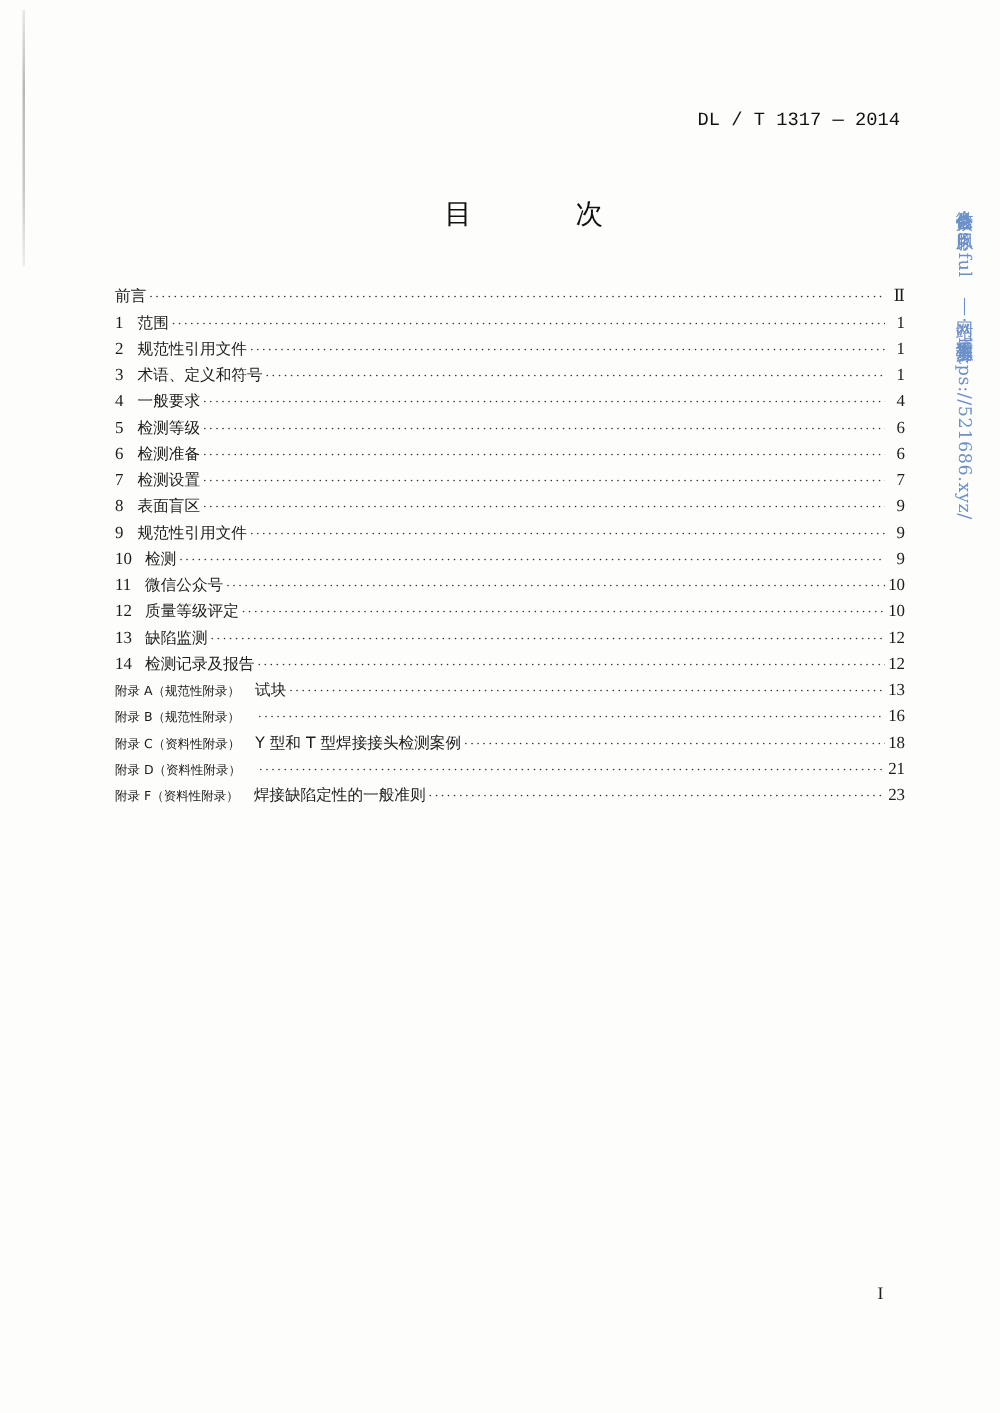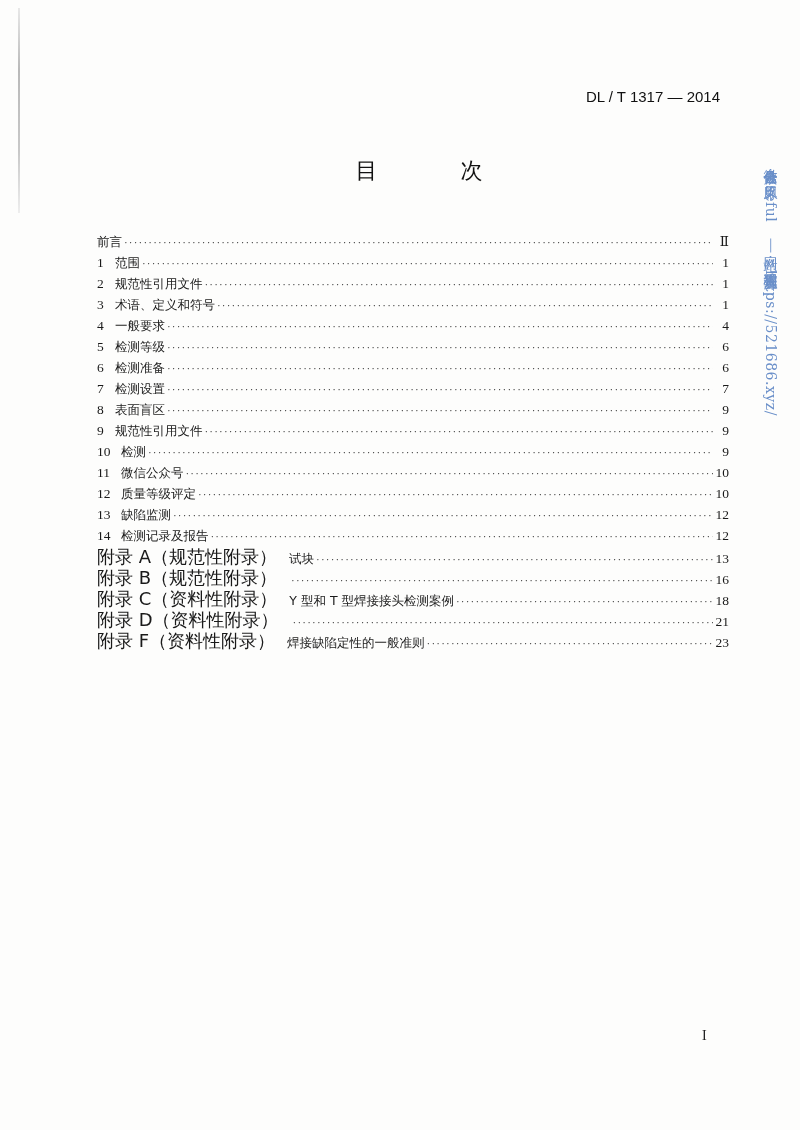--- a/index.html
+++ b/index.html
@@ -8,40 +8,40 @@
     background: #fdfdfc;
     font-family: "Liberation Serif", "DejaVu Serif", serif;
     color: #1a1a1a;
   }
   .scan-edge {
     position: absolute; left: 18px; top: 8px; width: 2px; height: 205px;
     background: linear-gradient(#e8e8e8, #b9b9b9 30%, #c8c8c8 70%, #eeeeee);
   }
   .header-code {
     position: absolute; right: 80px; top: 88px;
-    font-family: Liberation Sans, sans-serif;
+    font-family: Liberation Mono, monospace;
     font-size: 15px; color: #111;
   }
   .toc-title {
     position: absolute; left: 0; width: 800px; top: 156px; text-align: center;
     font-family: "DejaVu Sans", sans-serif; font-size: 22px; letter-spacing: 38px;
     padding-left: 38px; color: #111;
   }
   .toc {
     position: absolute; left: 88px; top: 222px; width: 632px;
-    list-style: none; margin: 9px; padding: 0;
+    list-style: none; margin: 4px; padding: 0;
   }
   .toc-row {
     display: flex; align-items: baseline; height: 21px; line-height: 21px;
     font-size: 13.5px; white-space: nowrap; cursor: pointer;
   }
   .toc-num { display: inline-block; min-width: 18px; }
   .toc-num.wide { min-width: 24px; }
   .toc-label { font-family: "DejaVu Sans", sans-serif; font-size: 12.5px; color: #1b1b1b; }
-  .toc-prefix { font-family: "DejaVu Sans", sans-serif; font-size: 18px; margin-right: 12px; }
+  .toc-prefix { font-family: "DejaVu Sans", sans-serif; font-size: 10px; margin-right: 12px; }
   .toc-dots {
     flex: 1; overflow: hidden; margin: 0 2px; color: #333; letter-spacing: 1.2px;
     font-size: 11px;
   }
   .toc-dots::before {
     content: "··································································································································································";
   }
   .toc-page { min-width: 14px; text-align: right; font-size: 13.5px; }
   .watermark {
     position: absolute; left: 762px; top: 158px;

